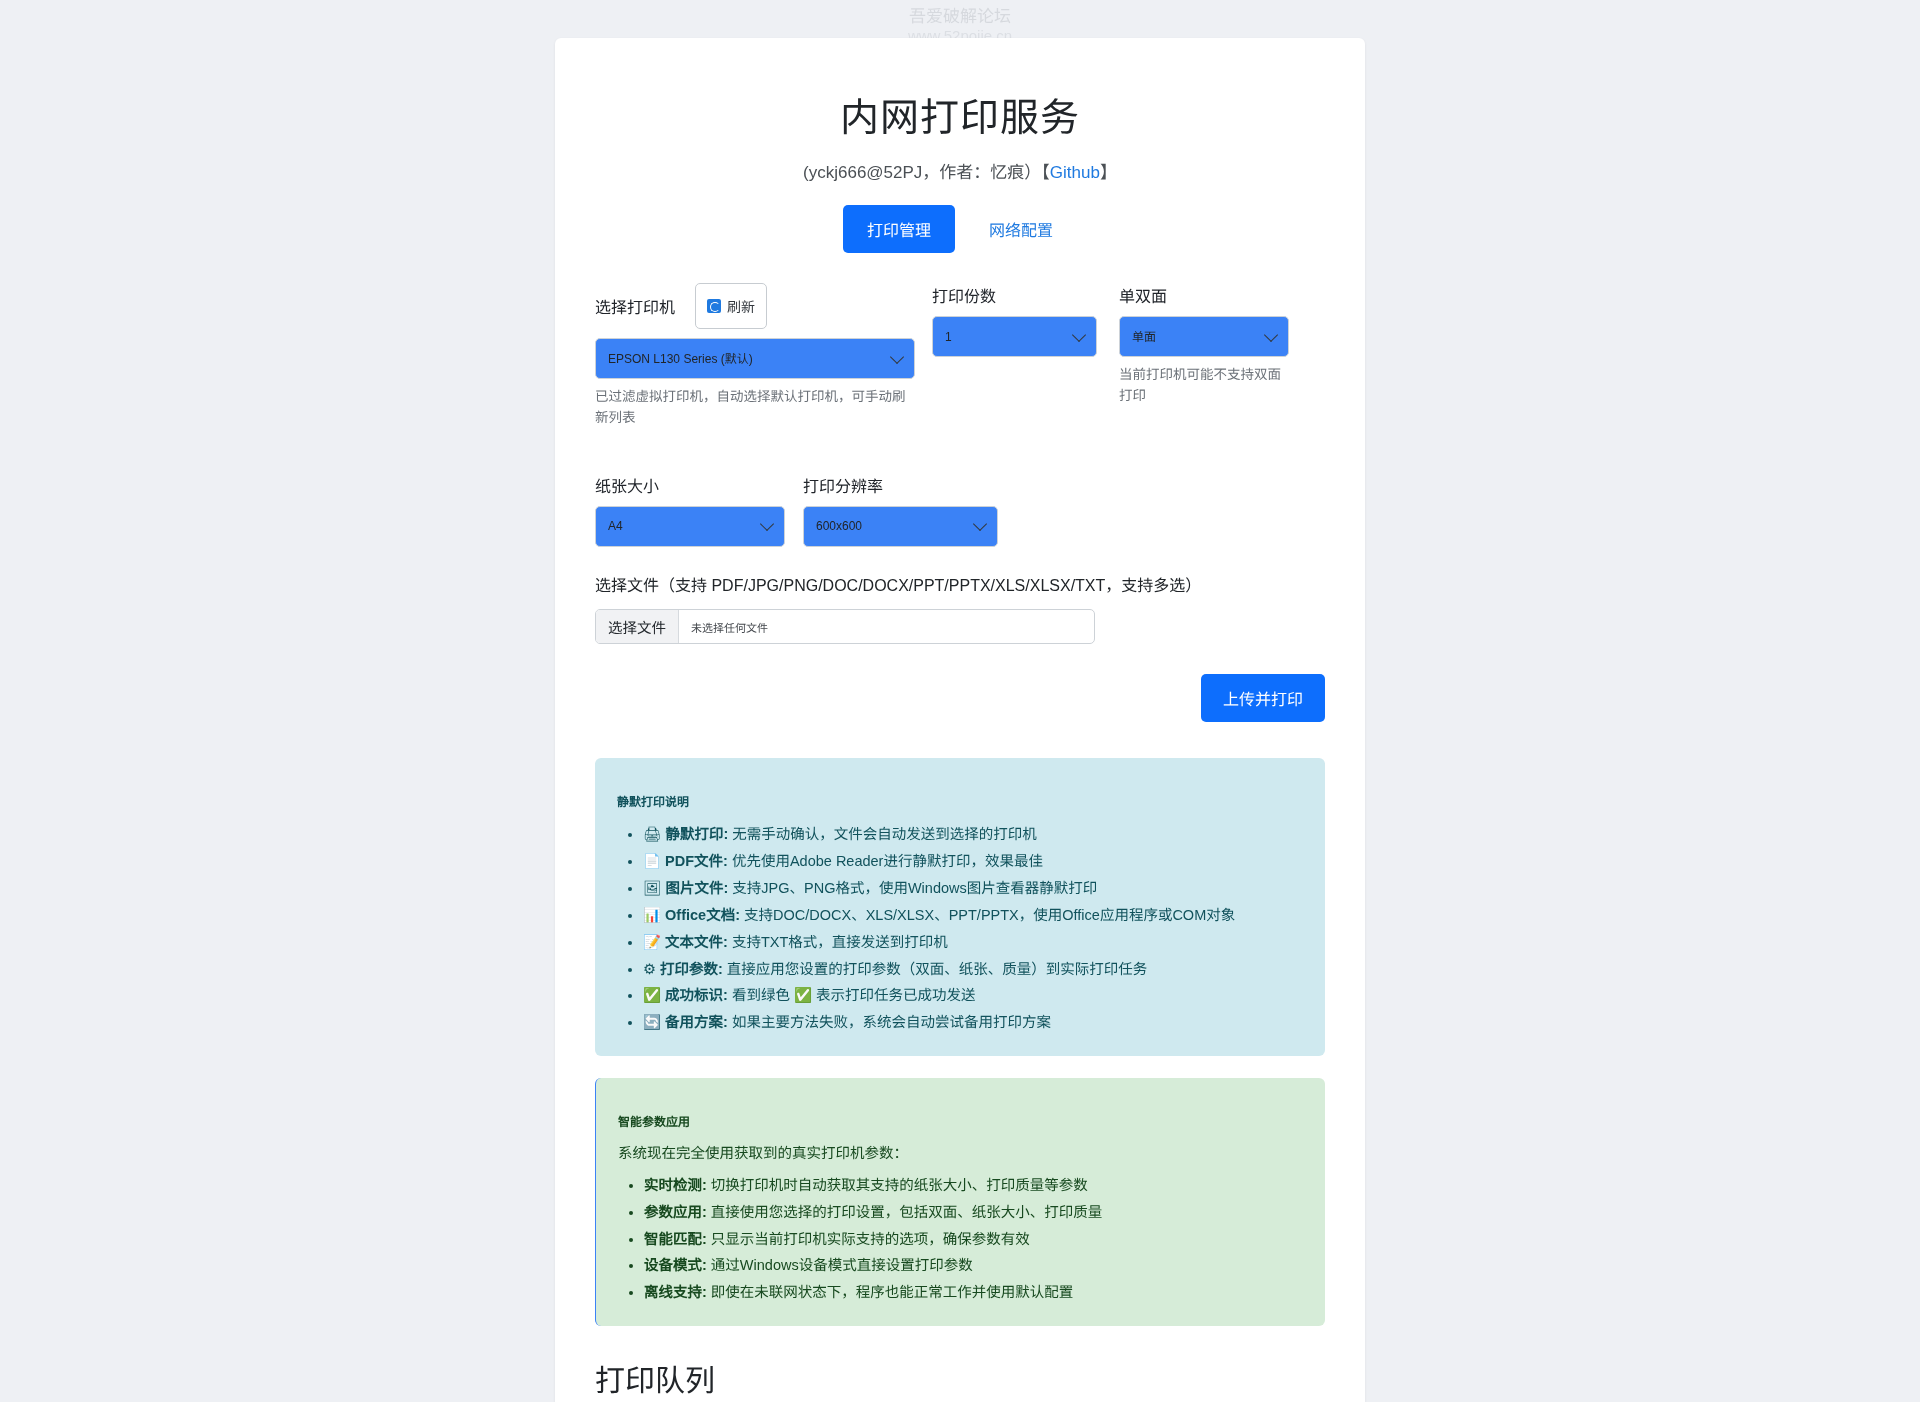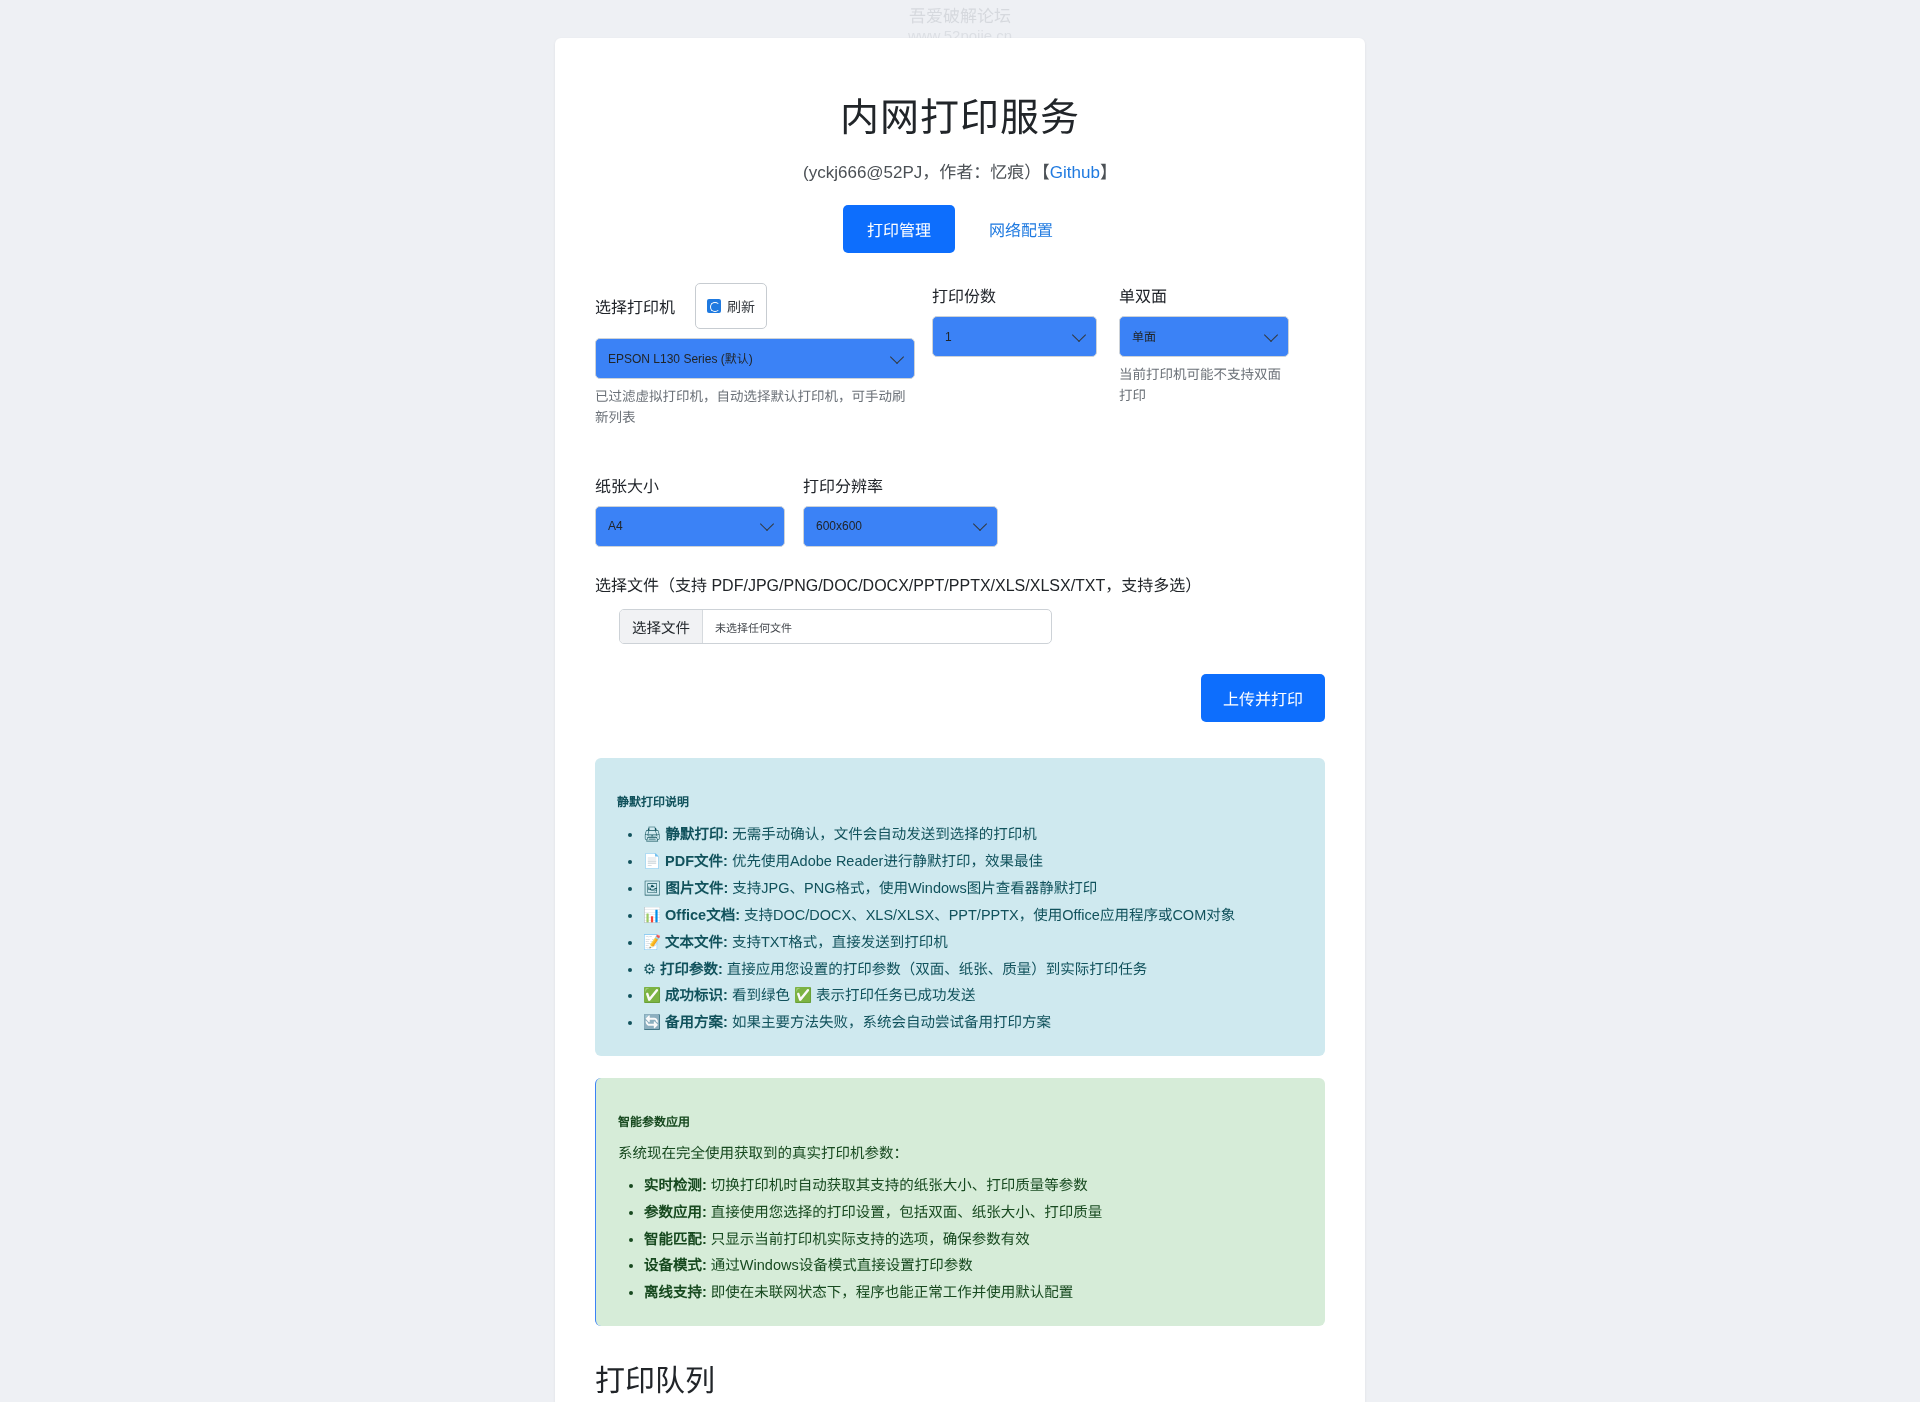--- a/index.html
+++ b/index.html
@@ -145,27 +145,26 @@
   .col-res { width: 195px; margin-left: 18px; }
 
   .file-label {
     font-size: 16px;
     line-height: 1.6;
     margin-bottom: 11px;
   }
   .file-input {
     display: flex;
     align-items: stretch;
-    width: 433px;
+    width: 500px;
     border: 1px solid #cdd2d7;
     border-radius: 5px;
     overflow: hidden;
     background: #fff;
     height: 35px;
-    margin-left: 24px;
   }
   .file-btn {
     background: #f1f2f4;
     border-right: 1px solid #d6dade;
     font-size: 14.5px;
     padding: 0 12px;
     display: flex;
     align-items: center;
     color: #23282d;
     cursor: pointer;

